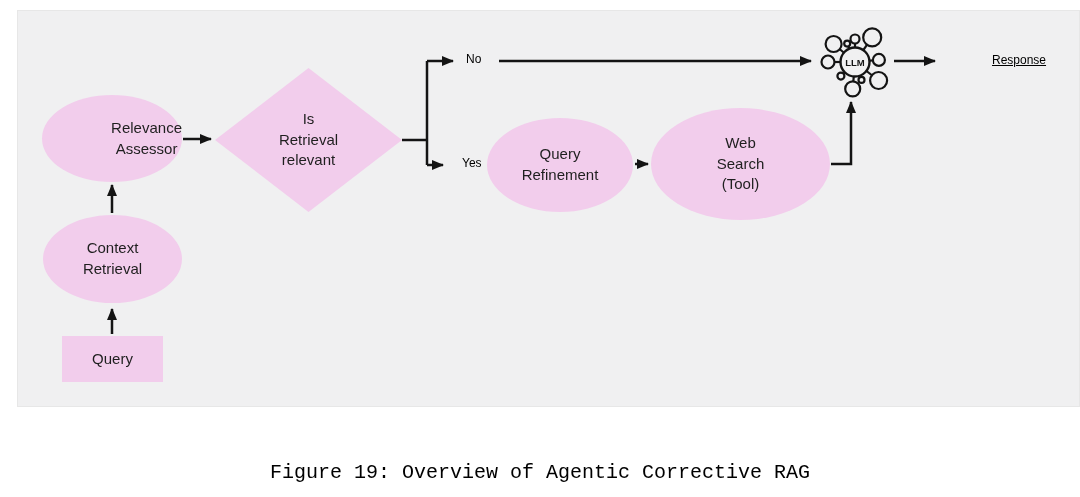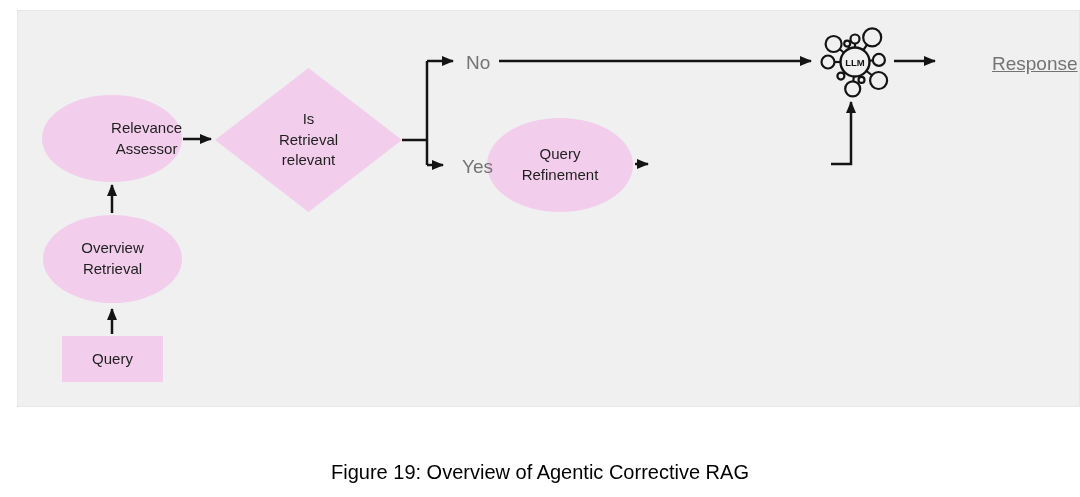--- a/index.html
+++ b/index.html
@@ -21,64 +21,69 @@
   .diamond{
     clip-path:polygon(50% 0,100% 50%,50% 100%,0 50%);
   }
   .node-query{left:62px;top:336px;width:101px;height:46px;}
   .node-context{left:43px;top:215px;width:139px;height:88px;}
   .node-relevance{left:42px;top:95px;width:140px;height:87px;justify-content:flex-end;}
   .node-decision{left:215px;top:68px;width:187px;height:144px;}
   .node-qr{left:487px;top:118px;width:146px;height:94px;}
   .node-ws{left:651px;top:108px;width:179px;height:112px;}
   .flow-label{
-    position:absolute;font-size:19px;line-height:1;color:#737373;
+    position:absolute;font-size:12px;line-height:1;color:#000000;
   }
   .label-no{left:466px;top:53px;}
   .label-yes{left:450px;top:157px;margin-left:12px;}
   .label-response{left:992px;top:54px;text-decoration:underline;}
   .edges-svg{position:absolute;left:0;top:0;pointer-events:none;}
   .llm-icon{position:absolute;left:812px;top:19px;}
   .caption{
     position:absolute;left:0;top:461px;width:100%;text-align:center;
-    font-family:Liberation Sans, sans-serif;font-size:20px;color:#000000;
+    font-family:Liberation Mono, monospace;font-size:20px;color:#000000;
   }
 </style>
 </head>
 <body>
 
 <div class="canvas">
 
   <div class="panel"></div>
 
   <div class="node rect node-query">
     <span>Query</span>
   </div>
 
   <div class="node ellipse node-context">
-    <span>Overview
+    <span>Context
 Retrieval</span>
   </div>
 
   <div class="node ellipse node-relevance">
     <span>Relevance
 Assessor</span>
   </div>
 
   <div class="node diamond node-decision">
     <span>Is
 Retrieval
 relevant</span>
   </div>
 
   <div class="node ellipse node-qr">
     <span>Query
 Refinement</span>
   </div>
 
+  <div class="node ellipse node-ws">
+    <span>Web
+Search
+(Tool)</span>
+  </div>
 
   <div class="flow-label label-no">No</div>
   <div class="flow-label label-yes">Yes</div>
   <div class="flow-label label-response">Response</div>
 
   <svg class="edges-svg" width="1080" height="497">
     <defs>
       <marker id="arrow" markerUnits="userSpaceOnUse" markerWidth="12" markerHeight="10" refX="11" refY="5" orient="auto">
         <path d="M0,0 L12,5 L0,10 Z" fill="#141414"></path>
       </marker>

